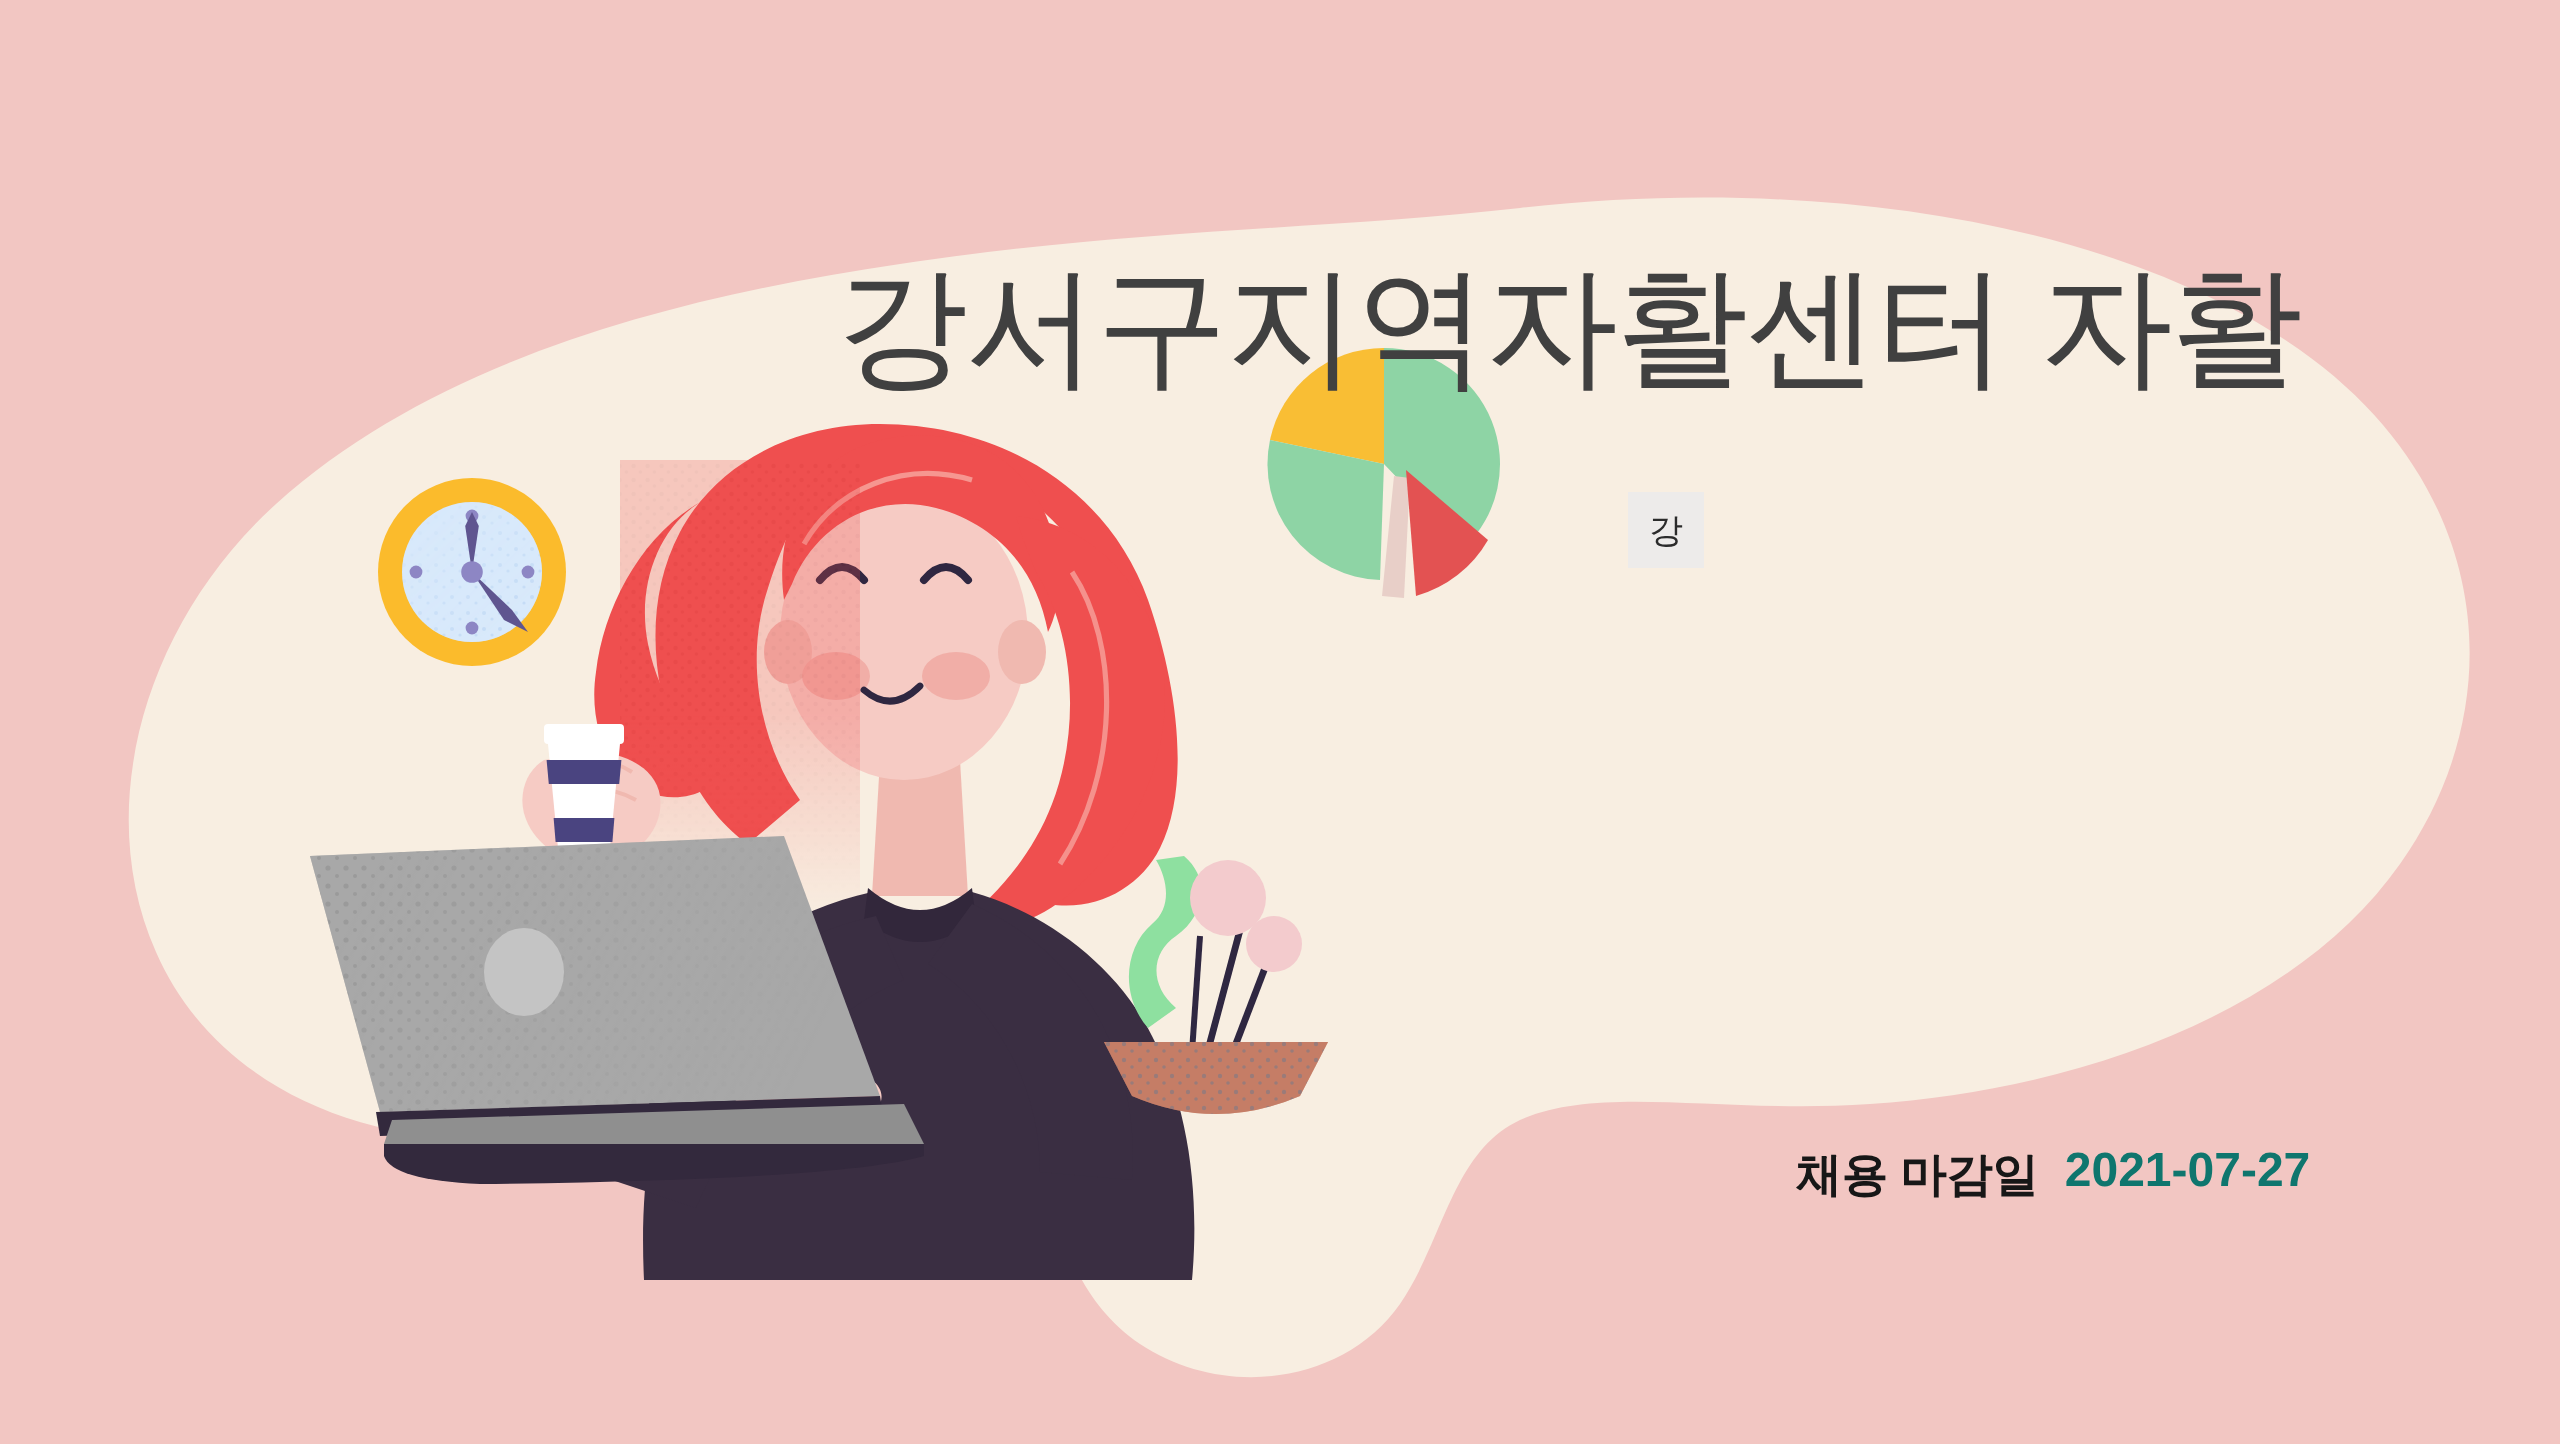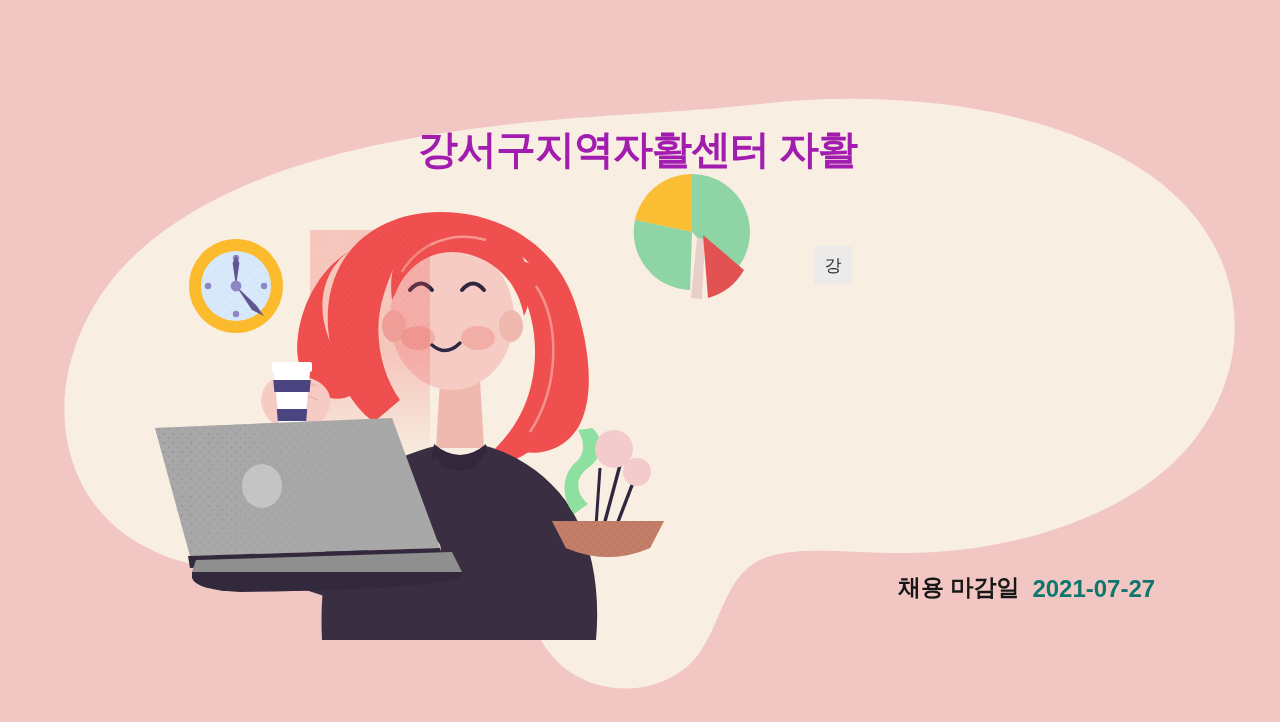--- a/index.html
+++ b/index.html
@@ -22,24 +22,24 @@
     width: 1280px;
     height: 722px;
     display: block;
   }
   
   .job-title {
     position: absolute;
     left: 418px;
     top: 128px;
     width: 760px;
-    font-size: 40px;
-    font-weight: 700;
+    font-size: 66px;
+    font-weight: 400;
     letter-spacing: -1px;
-    color: #a21caf;
+    color: #404040;
     line-height: 1.08;
     white-space: nowrap;
     z-index: 40;
   }
   .company-row {
     position: absolute;
     left: 814px;
     top: 246px;
     display: flex;
     align-items: center;
@@ -63,21 +63,21 @@
     font-weight: 700;
     color: #111111;
     letter-spacing: -0.5px;
     white-space: nowrap;
   }
   .deadline-row {
     position: absolute;
     left: 898px;
     top: 572px;
     display: flex;
-    align-items: flex-end;
+    align-items: flex-start;
     gap: 13px;
     z-index: 40;
   }
   .deadline-label {
     font-size: 23px;
     font-weight: 700;
     color: #171717;
     white-space: nowrap;
   }
   .deadline-date {

